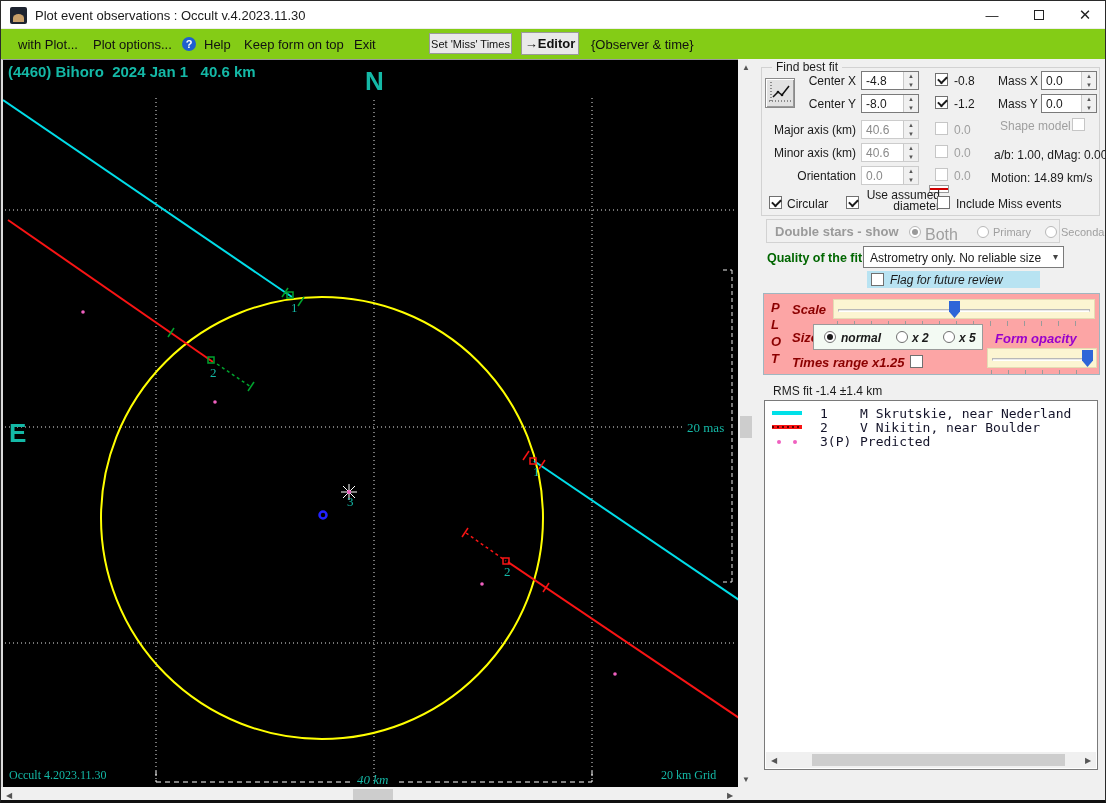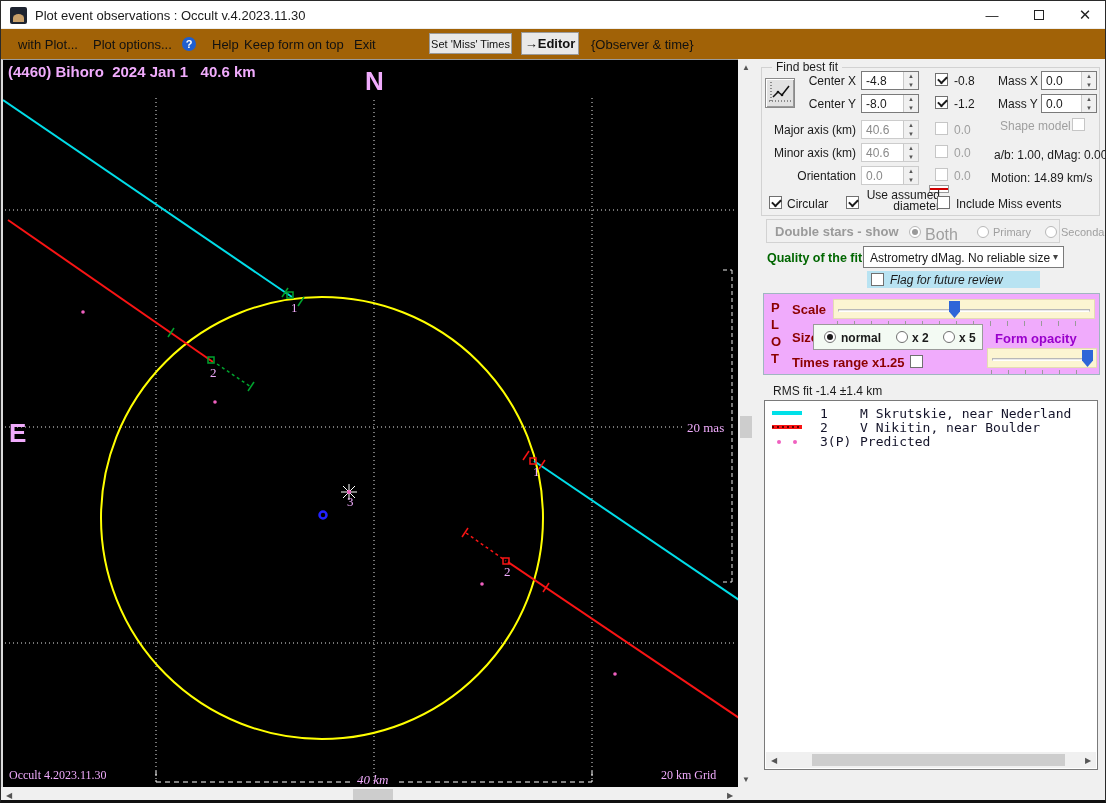--- a/index.html
+++ b/index.html
@@ -9,28 +9,28 @@
        border:1px solid #2a2a2a;border-bottom:3px solid #101010;overflow:hidden;}
   .abs{position:absolute;}
   
   .titlebar{left:0;top:0;width:100%;height:28px;background:#ffffff;border-bottom:1px solid #ededed;}
   .title-text{left:34px;top:7px;font-size:13px;white-space:pre;}
   .app-icon{left:9px;top:6px;width:17px;height:17px;background:#1e2430;border-radius:2px;overflow:hidden;}
   .app-icon i{position:absolute;left:3px;top:7px;width:11px;height:8px;background:#c8a06a;border-radius:50% 50% 0 0;}
   .winbtn{top:0;width:46px;height:28px;display:flex;align-items:center;justify-content:center;font-size:13px;color:#222;}
   .maxglyph{width:10px;height:10px;border:1px solid #222;}
   
-  .menubar{left:0;top:28px;width:100%;height:30px;background:#a16207;}
+  .menubar{left:0;top:28px;width:100%;height:30px;background:#84cc16;}
   .menuitem{top:8px;font-size:13px;color:#111;white-space:pre;}
   .help-icon{left:181px;top:36px;width:14px;height:14px;border-radius:50%;background:#1f5fd0;color:#fff;
              font-size:11px;font-weight:bold;text-align:center;line-height:14px;}
   .toolbtn{background:#e9e9e9;border:1px solid #9a9a9a;color:#111;display:flex;align-items:center;justify-content:center;white-space:pre;}
   
   .plotarea{left:0;top:58px;width:737px;height:728px;background:#000;border-top:1px solid #9a9a9a;border-left:2px solid #dcdcdc;}
-  .plab{position:absolute;color:#f0abfc;white-space:pre;}
+  .plab{position:absolute;color:#14b8a6;white-space:pre;}
   .ptitle{font-size:15px;font-weight:bold;}
   .pNE{font-size:26px;font-weight:bold;}
   .serif{font-family:"Liberation Serif",serif;}
   .mnum{font-family:"Liberation Serif",serif;font-size:13px;}
   
   .sb{background:#f0f0f0;}
   .sb-arrow{position:absolute;display:flex;align-items:center;justify-content:center;color:#555;font-size:8px;width:16px;height:16px;}
   .sb-thumb{position:absolute;background:#cdcdcd;}
   
   .rpanel{left:753px;top:58px;width:353px;height:745px;background:#f0f0f0;font-size:12px;}
@@ -49,21 +49,21 @@
   .cb.checked::after{content:"";position:absolute;left:2px;top:2px;width:7px;height:4px;
        border-left:2px solid #1a1a1a;border-bottom:2px solid #1a1a1a;transform:rotate(-45deg);}
   .cb.disb{border-color:#c6c6c6;}
   .radio{position:absolute;width:12px;height:12px;border-radius:50%;background:#fff;border:1px solid #707070;}
   .radio.sel::after{content:"";position:absolute;left:2px;top:2px;width:6px;height:6px;border-radius:50%;background:#1a1a1a;}
   .radio.disb{border-color:#b8b8b8;}
   .radio.disb.sel::after{background:#9a9a9a;}
   .combo{position:absolute;background:#fff;border:1px solid #7a7a7a;height:22px;font-size:12px;}
   .combo .cval{position:absolute;left:6px;top:4px;white-space:pre;}
   .combo .carr{position:absolute;right:5px;top:4px;color:#444;font-size:10px;}
-  .plotctl{background:#f0abfc;border:1px solid #9fb6c0;}
+  .plotctl{background:#fca5a5;border:1px solid #9fb6c0;font-style:italic;}
   .dr{color:#8b0000;font-weight:bold;font-size:13px;}
   .slider{position:absolute;background:#fcf5d2;border:1px solid #e4dcb4;}
   .groove{position:absolute;left:4px;top:9px;right:4px;height:3px;background:#e8e8e8;border:1px solid #b8b8b8;border-bottom-color:#fff;}
   .thumb{position:absolute;top:1px;width:11px;height:17px;background:#2e66d8;
          clip-path:polygon(0 0,100% 0,100% 62%,50% 100%,0 62%);}
   .ticks{position:absolute;height:5px;background:repeating-linear-gradient(90deg,#9a9a9a 0 1px,transparent 1px 17px);}
   .listbox{position:absolute;background:#fff;border:1px solid #7a7a7a;}
   .mono{font-family:"DejaVu Sans Mono","Liberation Mono",monospace;font-size:13px;color:#14142a;white-space:pre;}
   .swatch-cyan{position:absolute;width:30px;height:4px;background:#00e0e8;}
   .swatch-red{position:absolute;width:30px;height:4px;background:#f81414;
@@ -85,21 +85,21 @@
     <div class="abs winbtn" style="left:968px;">―</div>
     <div class="abs winbtn" style="left:1015px;">
         <span class="maxglyph"></span>
       </div>
     <div class="abs winbtn" style="left:1061px;font-size:15px;">✕</div>
   </div>
 
   <div class="abs menubar">
     <span class="abs menuitem" style="left:17px;">with Plot...</span>
     <span class="abs menuitem" style="left:92px;">Plot options...</span>
-    <span class="abs menuitem" style="left:211px;">Help</span>
+    <span class="abs menuitem" style="left:203px;">Help</span>
     <span class="abs menuitem" style="left:243px;">Keep form on top</span>
     <span class="abs menuitem" style="left:353px;">Exit</span>
     <span class="abs menuitem" style="left:590px;">{Observer &amp; time}</span>
   </div>
   <div class="abs help-icon">?</div>
   <div class="abs toolbtn" style="left:428px;top:32px;width:83px;height:21px;font-size:11px;">Set 'Miss' Times</div>
   <div class="abs toolbtn" style="left:520px;top:31px;width:58px;height:23px;font-size:13px;font-weight:bold;">→Editor</div>
 
   <div class="abs plotarea">
     <svg width="735" height="727" viewBox="0 0 735 727" style="position:absolute;left:0;top:0;">
@@ -308,21 +308,21 @@
       <div class="radio disb sel" style="left:142px;top:6px;"></div>
       <span class="rlab dis" style="left:158px;top:6px;font-size:16px;">Both</span>
       <div class="radio disb" style="left:210px;top:6px;"></div>
       <span class="rlab dis" style="left:226px;top:6px;font-size:11px;">Primary</span>
       <div class="radio disb" style="left:278px;top:6px;"></div>
       <span class="rlab dis" style="left:294px;top:6px;font-size:11px;">Secondary</span>
     </div>
 
     <div class="rlab" style="left:13px;top:192px;font-weight:bold;color:#006600;font-size:12.5px;">Quality of the fit</div>
     <div class="combo" style="left:109px;top:187px;width:201px;">
-      <span class="cval">Astrometry dMag. No reliable size</span>
+      <span class="cval">Astrometry only. No reliable size</span>
       <span class="carr">▾</span>
     </div>
     <div class="abs" style="left:113px;top:212px;width:173px;height:17px;background:#b8e3f2;">
       <div class="cb" style="left:4px;top:2px;"></div>
       <span class="rlab" style="left:23px;top:2px;font-style:italic;">Flag for future review</span>
     </div>
 
     <div class="abs plotctl" style="left:9px;top:234px;width:337px;height:82px;">
       <div class="abs dr" style="left:7px;top:5px;width:13px;word-break:break-all;line-height:17px;">PLOT</div>
       <div class="abs dr" style="left:28px;top:8px;">Scale</div>

